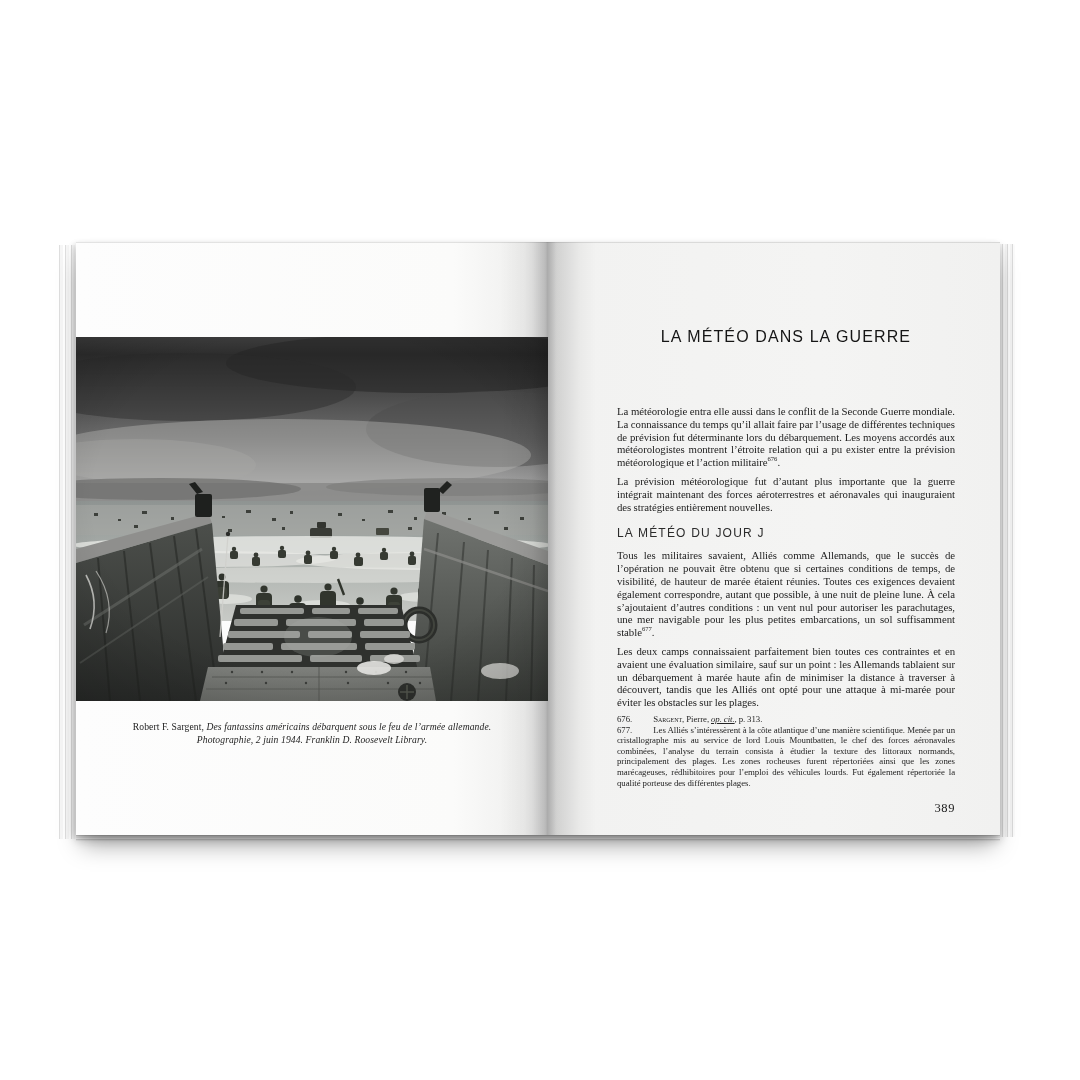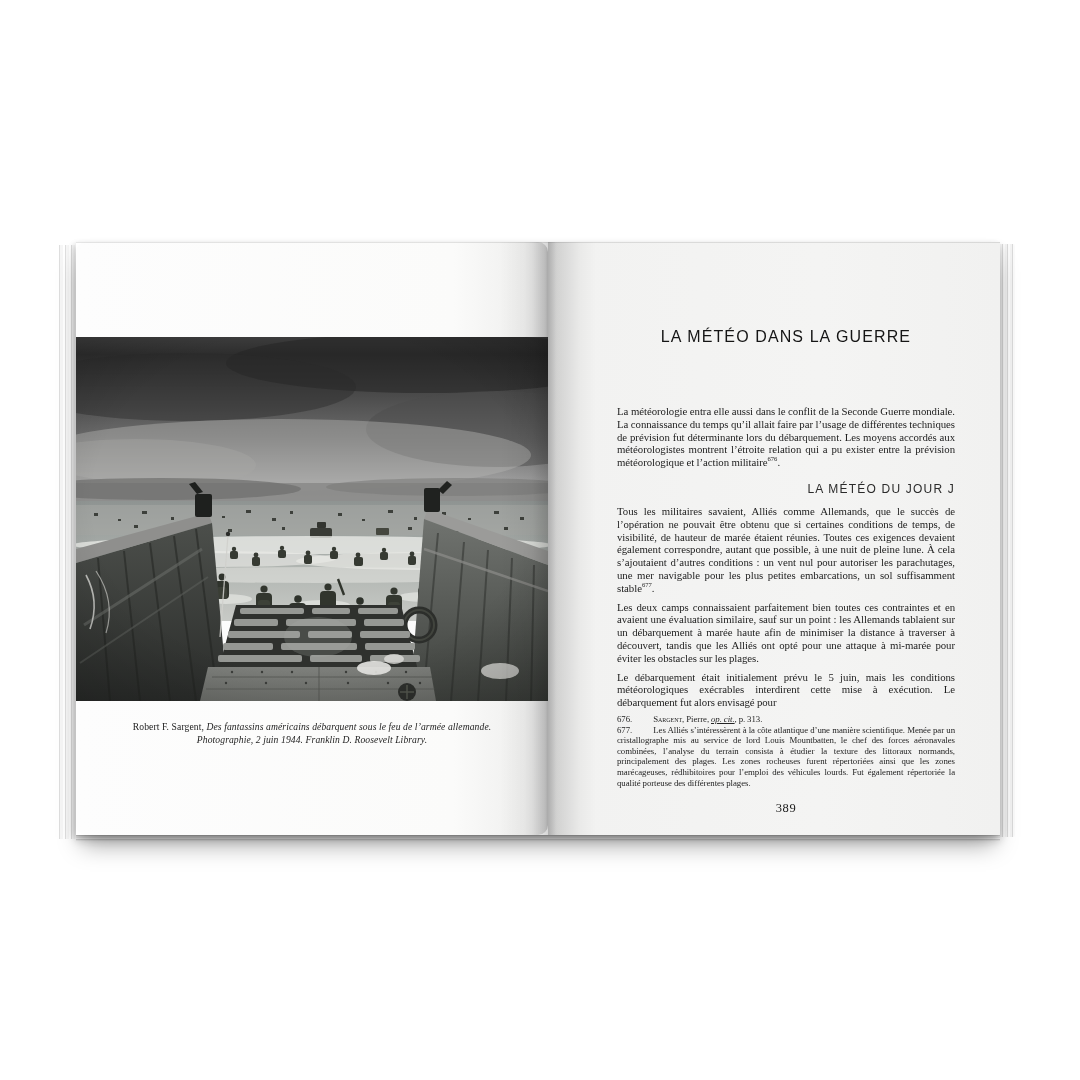--- a/index.html
+++ b/index.html
@@ -24,21 +24,20 @@
     background:repeating-linear-gradient(180deg,#ffffff 0 1px,#dcdcdc 1px 2px,#f4f4f4 2px 4px);
   }
   .spread{
     position:absolute;left:19px;top:0;width:924px;height:593px;display:flex;
     box-shadow:0 16px 22px -6px rgba(0,0,0,.34),0 5px 9px rgba(0,0,0,.20),-3px 2px 6px rgba(0,0,0,.08);
   }
   .spread::before{content:'';position:absolute;left:0;right:0;top:0;height:1px;background:rgba(0,0,0,.10);z-index:9;}
   .page-left{
     width:472px;height:100%;position:relative;
     background:linear-gradient(90deg,#fdfdfd 0%,#fbfbfa 80%,#efefee 95%,#dadada 99.4%,#c9c9c9 100%);
-    border-radius:10px;
   }
   .page-right{
     width:452px;height:100%;position:relative;
     background:linear-gradient(90deg,#cfcfcf 0%,#e6e6e5 2%,#f2f2f1 7%,#f4f4f3 60%,#f1f1f0 100%);
   }
   .gutter{
     position:absolute;left:424px;top:0;width:96px;height:100%;z-index:6;pointer-events:none;
     background:linear-gradient(90deg,rgba(0,0,0,0) 0%,rgba(0,0,0,.05) 34%,rgba(0,0,0,.16) 50%,rgba(0,0,0,.09) 58%,rgba(0,0,0,0) 100%);
   }
   
@@ -55,33 +54,33 @@
     font-weight:400;font-size:16px;line-height:26px;letter-spacing:1.1px;color:#151515;white-space:nowrap;
   }
   .body-p{
     margin:6px 0 0;text-align:justify;font-size:10.8px;line-height:12.8px;
     letter-spacing:-.05px;word-spacing:-.3px;color:#1d1d1d;
   }
   .body-p.first{margin-top:55px;}
   .body-p sup{font-size:6.6px;line-height:0;vertical-align:super;letter-spacing:0;}
   .section-heading{
     margin:13px 0 0;font-family:"Liberation Sans",sans-serif;font-weight:400;
-    font-size:12px;line-height:14px;letter-spacing:1.2px;color:#2b2b2b;text-align:right;
+    font-size:12px;line-height:14px;letter-spacing:1.2px;color:#2b2b2b;
   }
   .section-heading + .body-p{margin-top:9px;}
   .footnotes{
     margin:5px 0 0;font-size:8.8px;line-height:10.6px;text-align:justify;
     letter-spacing:-.05px;word-spacing:-.2px;color:#242424;
   }
   .footnotes p{margin:0;}
   .fn-num{margin-right:21px;}
   .smallcaps{font-variant:small-caps;}
   .fn-it{font-style:italic;text-decoration:underline;}
   .page-number{
-    margin:13px 0 0;text-align:center;font-size:12.5px;letter-spacing:.6px;color:#1a1a1a;font-family:Liberation Serif, serif;
+    margin:13px 0 0;text-align:right;font-size:12.5px;letter-spacing:.6px;color:#1a1a1a;font-family:Liberation Serif, serif;
   }
 </style>
 </head>
 <body>
 
 <div class="book">
   <div class="stack-left"></div>
   <div class="stack-right"></div>
   <div class="stack-bottom"></div>
 
@@ -374,28 +373,28 @@
       </p>
     </div>
 
     <div class="page-right">
       <div class="rp-content">
 
         <h1 class="chapter-title">LA MÉTÉO DANS LA GUERRE</h1>
 
         <p class="body-p first"><span>La météorologie entra elle aussi dans le conflit de la Seconde Guerre mondiale. La connaissance du temps qu’il allait faire par l’usage de différentes techniques de prévision fut déterminante lors du débarquement. Les moyens accordés aux météorologistes montrent l’étroite relation qui a pu exister entre la prévision météorologique et l’action militaire</span><sup>676</sup><span>.</span></p>
 
+        <p class="body-p">La prévision météorologique fut d’autant plus importante que la guerre intégrait maintenant des forces aéroterrestres et aéronavales qui inauguraient des stratégies entièrement nouvelles.</p>
 
         <h2 class="section-heading">LA MÉTÉO DU JOUR J</h2>
 
         <p class="body-p"><span>Tous les militaires savaient, Alliés comme Allemands, que le succès de l’opération ne pouvait être obtenu que si certaines conditions de temps, de visibilité, de hauteur de marée étaient réunies. Toutes ces exigences devaient également correspondre, autant que possible, à une nuit de pleine lune. À cela s’ajoutaient d’autres conditions : un vent nul pour autoriser les parachutages, une mer navigable pour les plus petites embarcations, un sol suffisamment stable</span><sup>677</sup><span>.</span></p>
 
         <p class="body-p">Les deux camps connaissaient parfaitement bien toutes ces contraintes et en avaient une évaluation similaire, sauf sur un point : les Allemands tablaient sur un débarquement à marée haute afin de minimiser la distance à traverser à découvert, tandis que les Alliés ont opté pour une attaque à mi-marée pour éviter les obstacles sur les plages.</p>
 
-        <p class="body-p">Le débarquement était initialement prévu le 5 juin, mais les conditions météorologiques exécrables interdirent cette mise à exécution. Le débarquement fut alors envisagé pour</p>
 
         <div class="footnotes">
           <p><span class="fn-num">676.</span><span class="smallcaps">Sargent</span><span>, Pierre, </span><span class="fn-it">op. cit.</span><span>, p. 313.</span></p>
           <p><span class="fn-num">677.</span><span>Les Alliés s’intéressèrent à la côte atlantique d’une manière scientifique. Menée par un cristallographe mis au service de lord Louis Mountbatten, le chef des forces aéronavales combinées, l’analyse du terrain consista à étudier la texture des littoraux normands, principalement des plages. Les zones rocheuses furent répertoriées ainsi que les zones marécageuses, rédhibitoires pour l’emploi des véhicules lourds. Fut également répertoriée la qualité porteuse des différentes plages.</span></p>
         </div>
 
         <p class="page-number">389</p>
       </div>
     </div>
 

